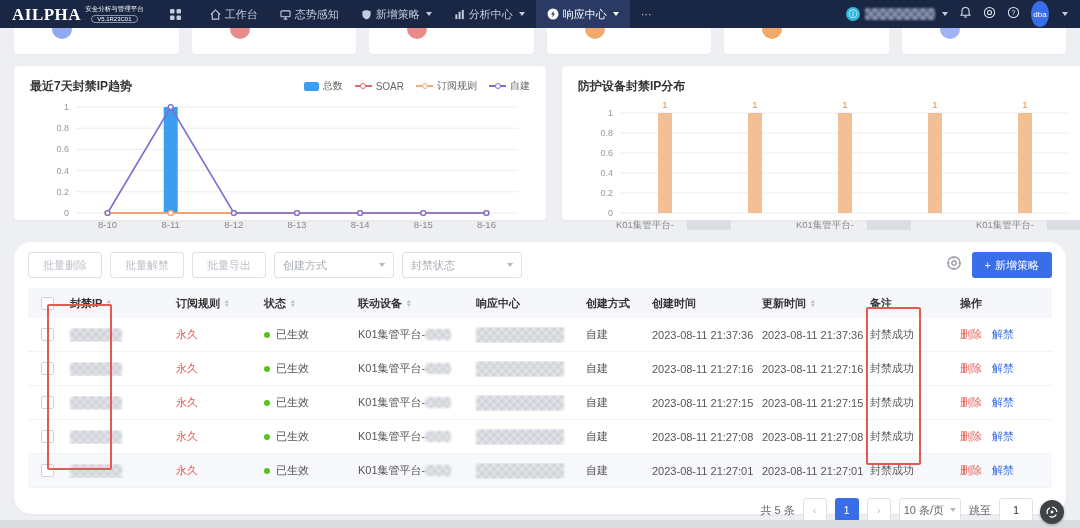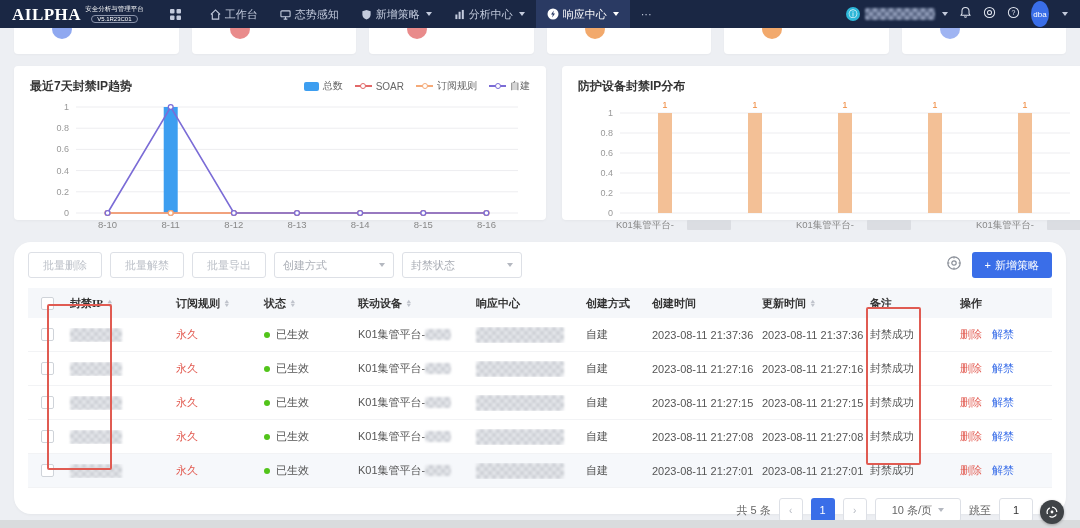--- a/index.html
+++ b/index.html
@@ -74,40 +74,40 @@
   }
   .chev { width:0; height:0; border-left:3.5px solid transparent; border-right:3.5px solid transparent; border-top:4px solid #b4b8c0; }
   .toolbar-right { margin-left:auto; display:flex; align-items:center; gap:10px; }
   .btn-primary {
     height:26px; padding:0 13px; background:#3a6ee8; border-radius:3px; color:#fff;
     font-size:11px; display:flex; align-items:center; gap:4px; cursor:pointer;
   }
   
   .table { margin-top:10px; font-size:11px; }
   .t-row { display:flex; align-items:center; height:34px; border-bottom:1px solid #f2f3f5; color:#555; }
-  .t-head { height:30px; background:#f5f7fa; font-weight:bold; color:#333; border-bottom:none;font-family:Liberation Serif, serif; }
+  .t-head { height:30px; background:#f5f7fa; font-weight:bold; color:#333; border-bottom:none; }
   .t-row:nth-last-child(1) { background:#f6f8fb; }
   .cell { padding:0 4px; display:flex; align-items:center; overflow:hidden; white-space:nowrap; }
   .c0 { width:38px; justify-content:center; }
   .c1 { width:106px; } .c2 { width:88px; } .c3 { width:94px; } .c4 { width:118px; }
   .c5 { width:110px; } .c6 { width:66px; } .c7 { width:110px; } .c8 { width:108px; }
   .c9 { width:90px; } .c10 { flex:1; }
   .checkbox { width:13px; height:13px; background:#fff; border:1px solid #cfd3d9; border-radius:2px; cursor:pointer; }
   .sorter { display:inline-flex; flex-direction:column; margin-left:4px; line-height:0; }
   .sorter span { font-size:5.5px; color:#c0c4cc; line-height:4px; transform:scaleX(1.3); }
   .red-text { color:#e25a50; }
   .status-dot { width:6px; height:6px; border-radius:50%; background:#52c41a; margin-right:6px; flex:none; }
   .op-link { cursor:pointer; }
   .op-del { color:#e25a50; margin-right:10px; }
   .op-unban { color:#3a6ee8; }
   
   .pagination { display:flex; align-items:center; justify-content:flex-end; gap:8px; margin-top:10px; font-size:11px; color:#666; }
   .pg-btn { width:24px; height:24px; border:1px solid #dde0e6; border-radius:3px; background:#fff; color:#b4b8c0; display:flex; align-items:center; justify-content:center; cursor:pointer; font-size:10px; }
   .pg-active { width:24px; height:24px; border-radius:3px; background:#3a6ee8; color:#fff; display:flex; align-items:center; justify-content:center; cursor:pointer; }
-  .pg-size { height:24px; border:1px solid #dde0e6; border-radius:3px; background:#fff; display:flex; align-items:center; gap:6px; padding:0 16px; cursor:pointer; }
+  .pg-size { height:24px; border:1px solid #dde0e6; border-radius:3px; background:#fff; display:flex; align-items:center; gap:6px; padding:0 4px; cursor:pointer; }
   .pg-jump-input { width:34px; height:24px; border:1px solid #dde0e6; border-radius:3px; text-align:center; font-size:11px; color:#333; background:#fff; }
   
   .annotation { position:absolute; border:2px solid #e05b52; border-radius:2px; z-index:10; pointer-events:none; }
   .anno-ip { left:47px; top:304px; width:65px; height:166px; }
   .anno-remark { left:866px; top:307px; width:55px; height:158px; }
   
   .float-btn { position:absolute; right:16px; bottom:4px; width:24px; height:24px; border-radius:50%; background:#3f4347; display:flex; align-items:center; justify-content:center; z-index:30; cursor:pointer; box-shadow:0 1px 3px rgba(0,0,0,.3); }
   .bottom-strip { position:absolute; left:0; right:0; bottom:0; height:8px; background:#d9dbdd; }
 </style>
 </head>

